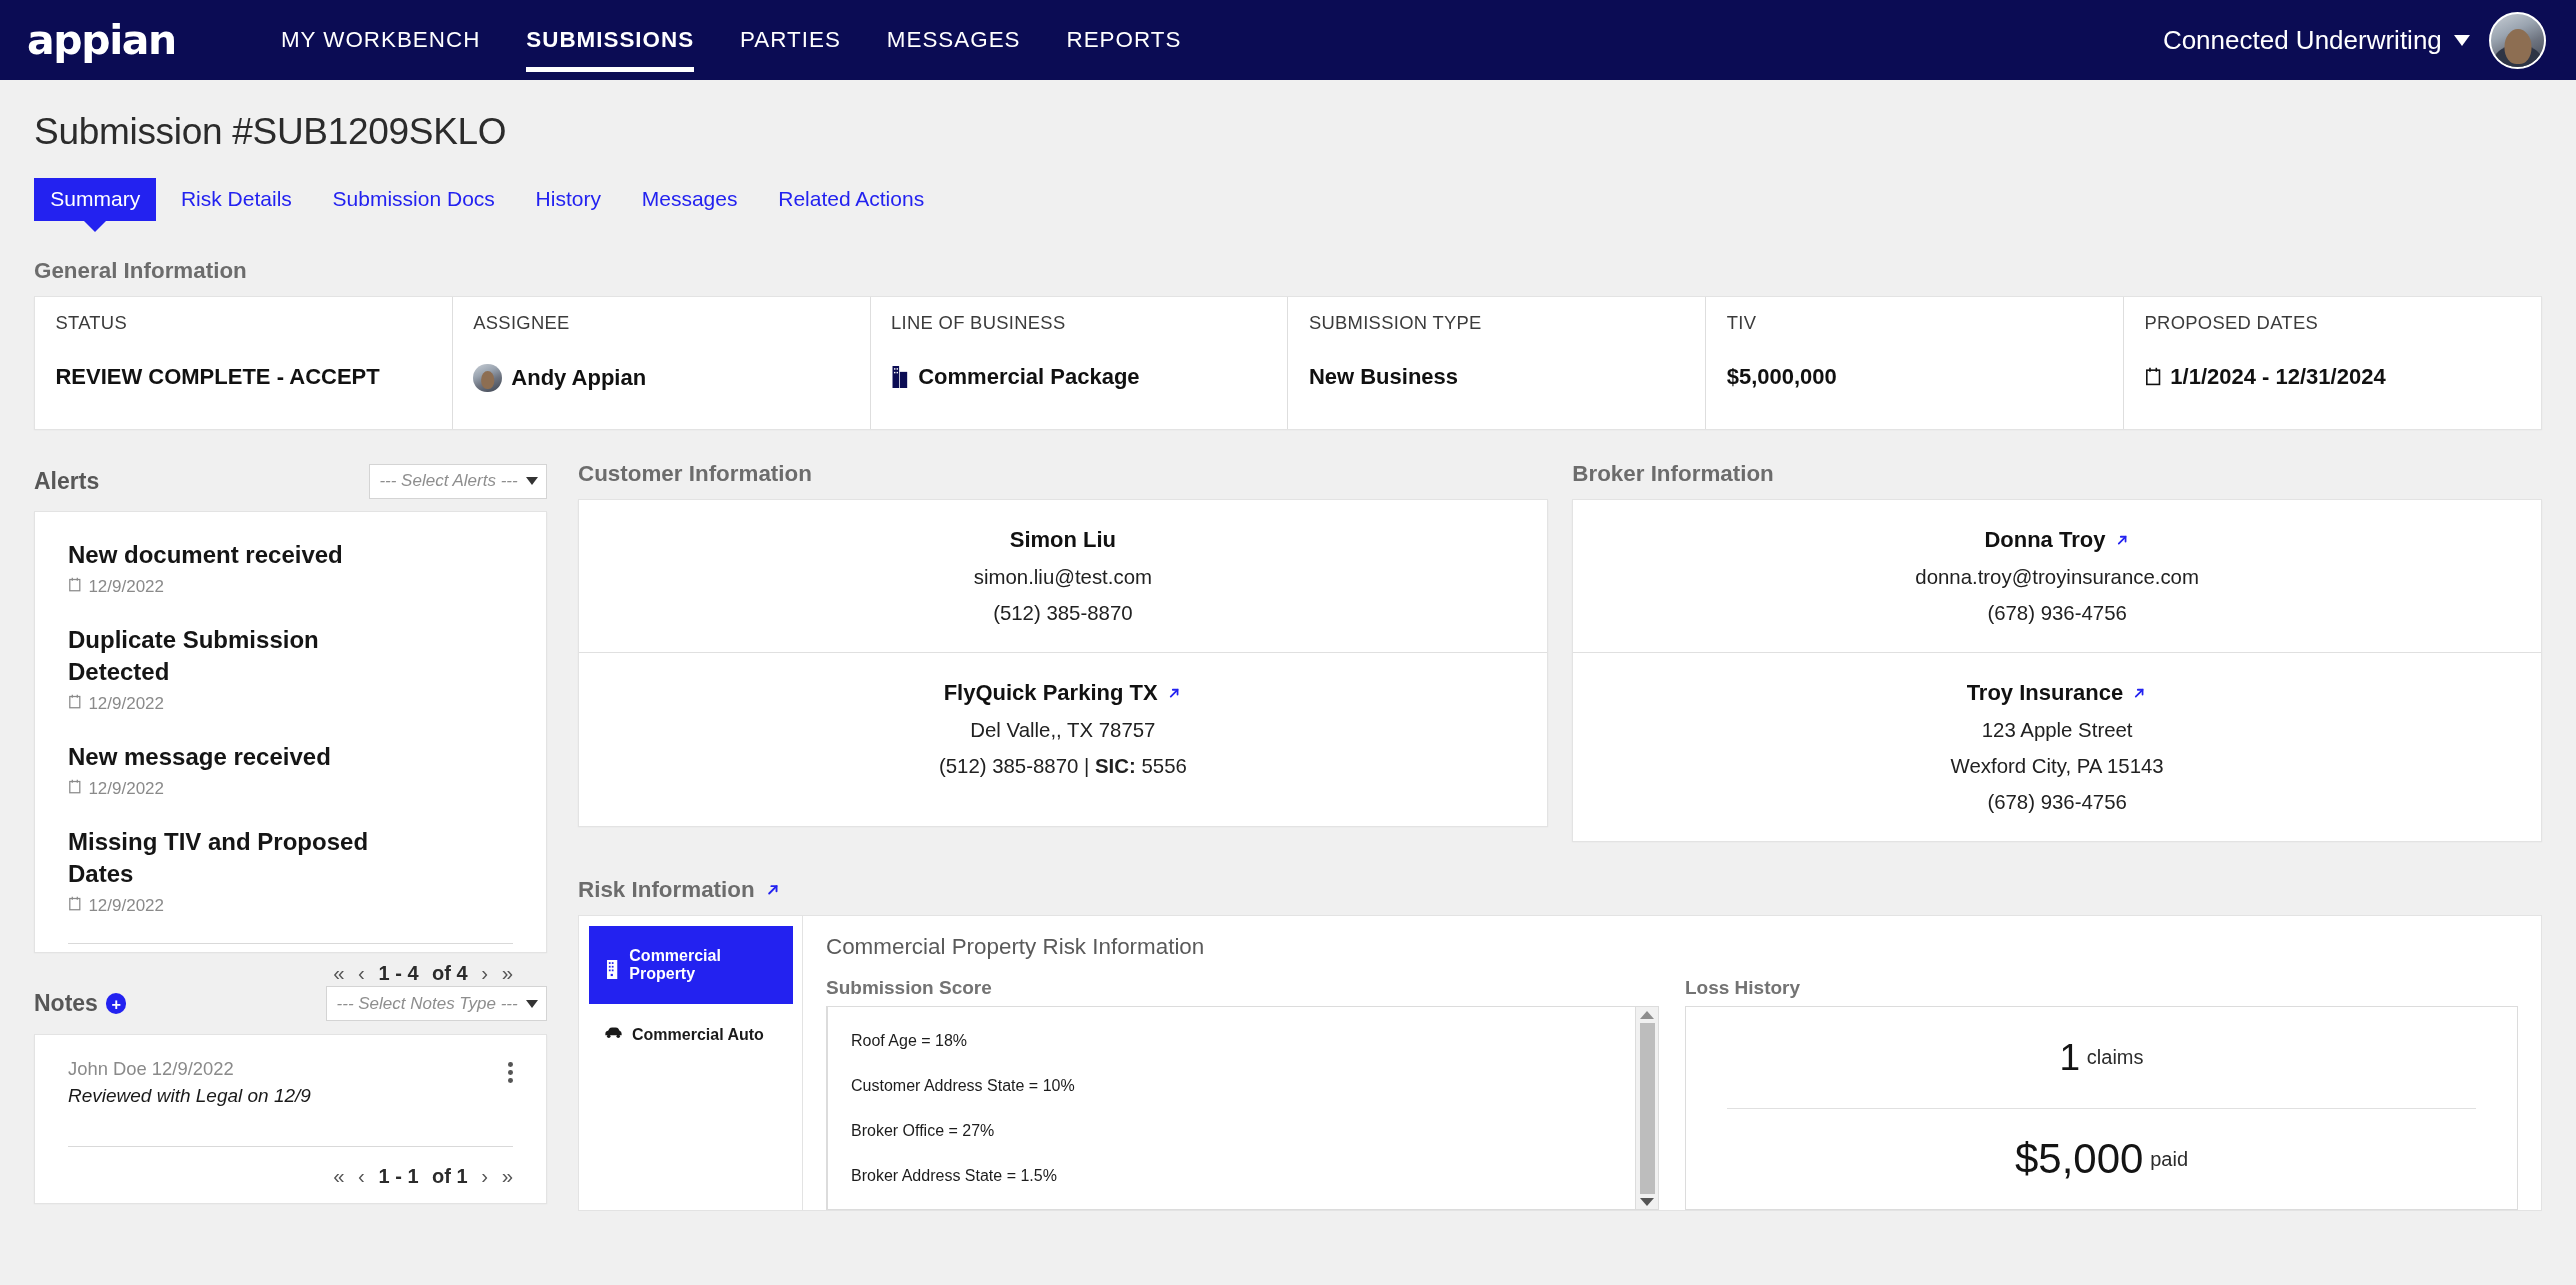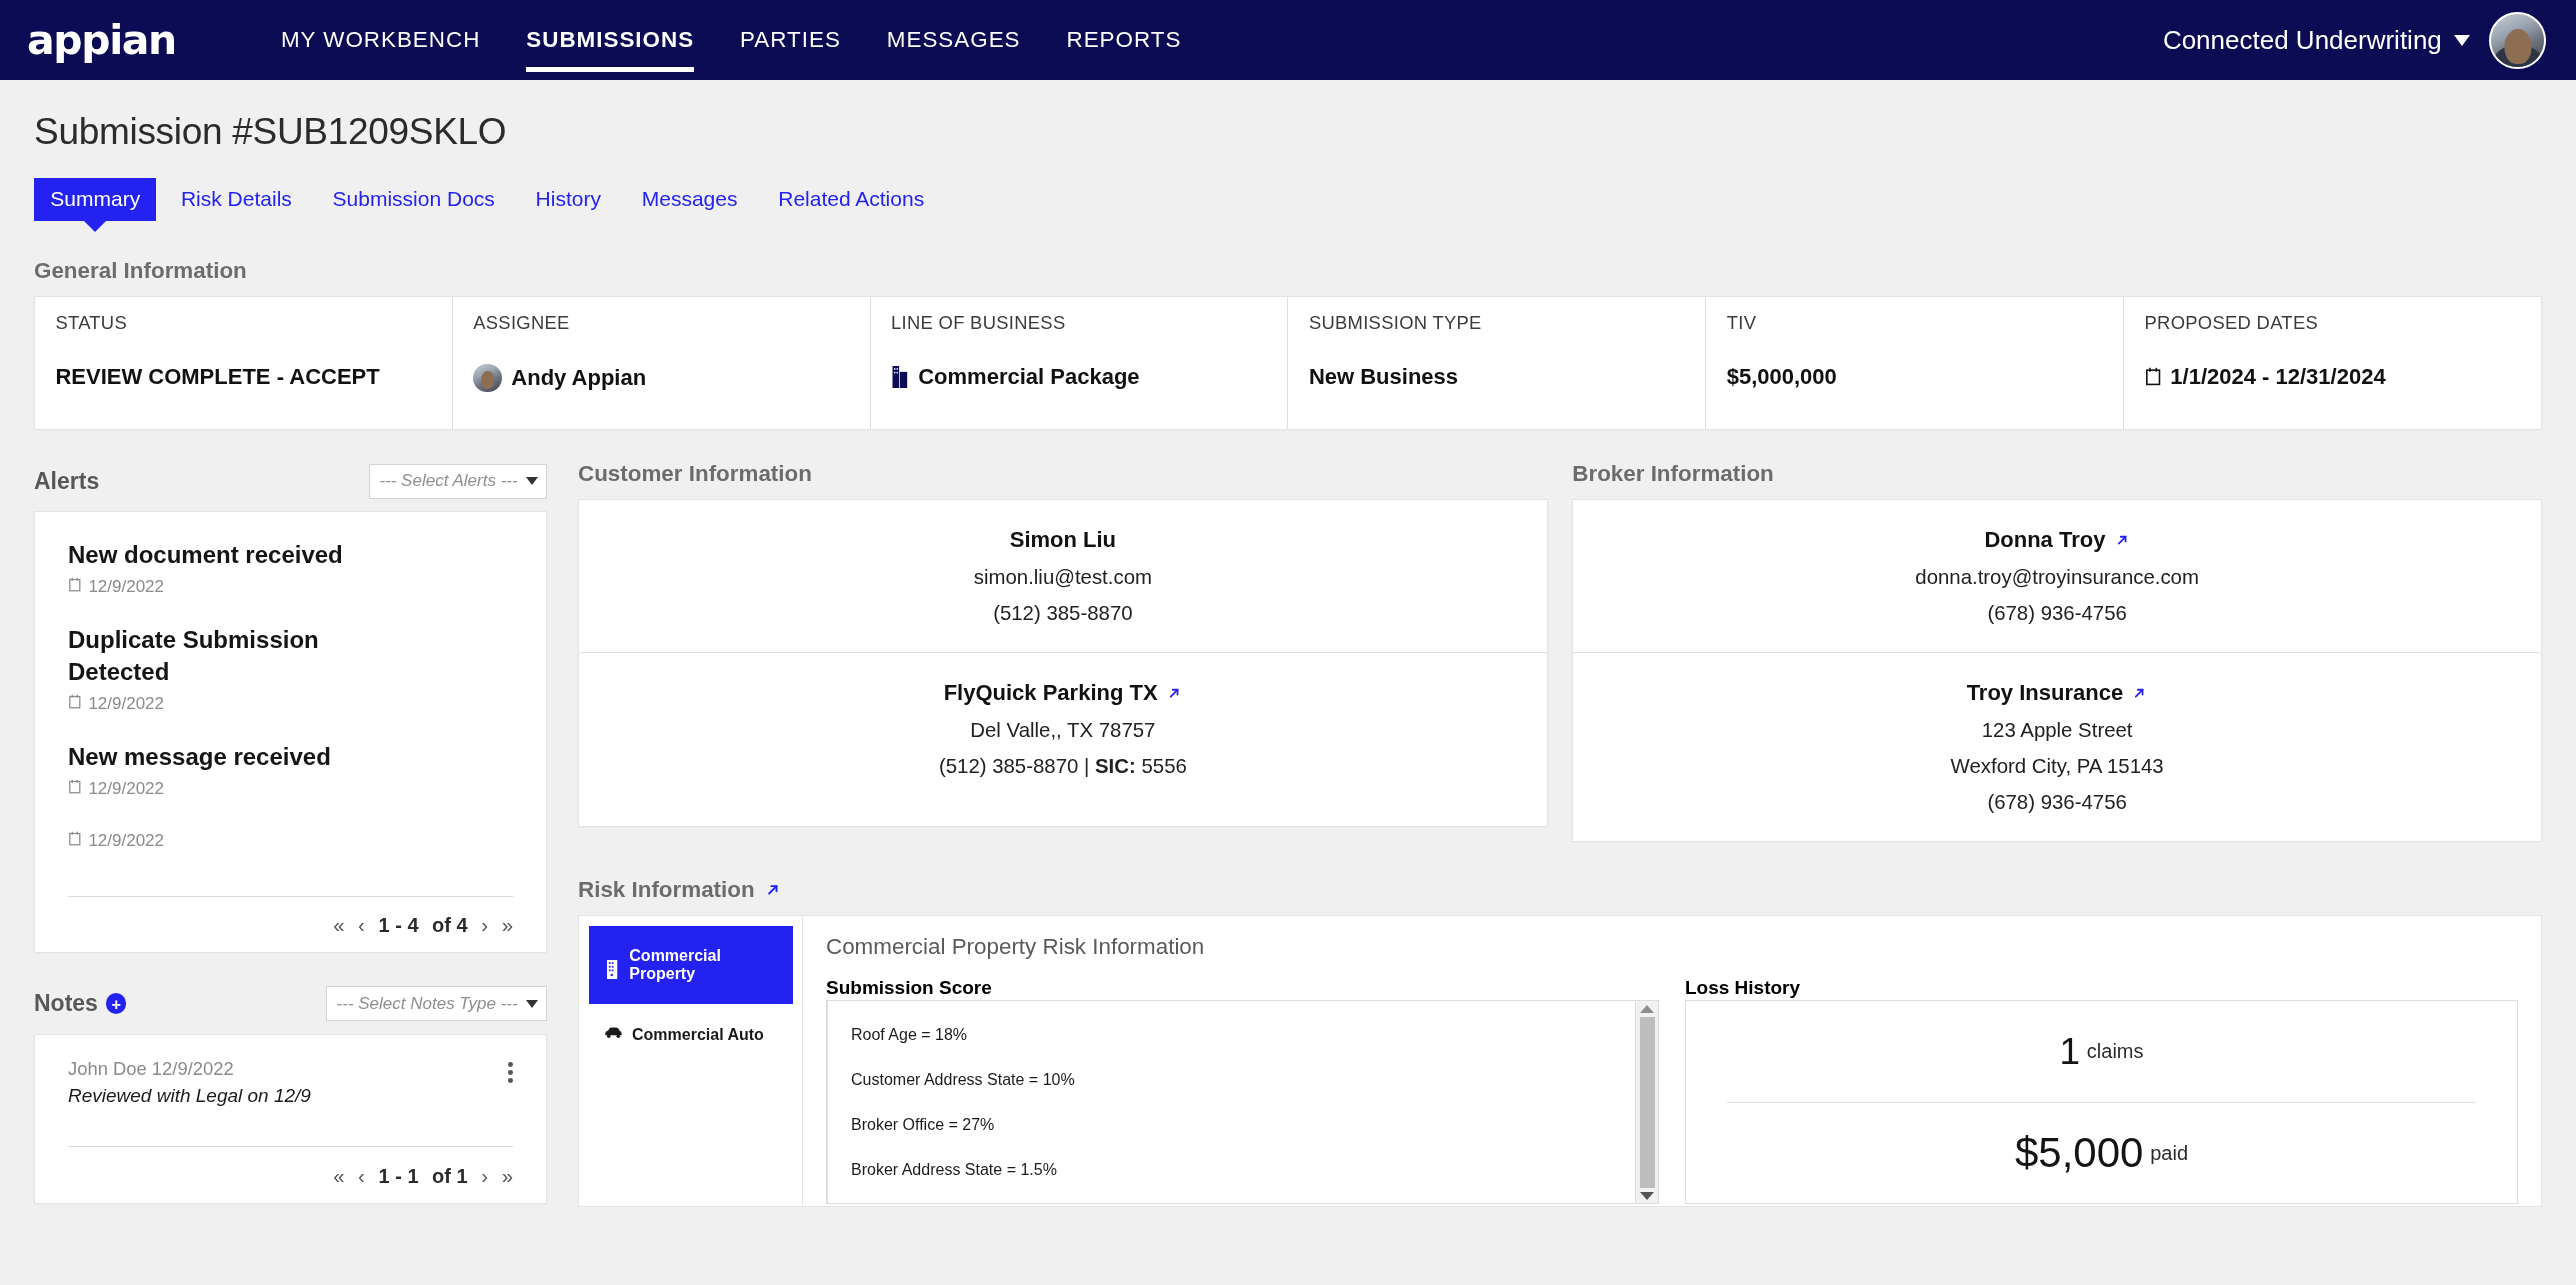--- a/index.html
+++ b/index.html
@@ -302,21 +302,21 @@
     background: #ffffff;
     border: 0.7px solid #e3e3e3;
     padding: 17.7px 23px 0 23px;
     min-height: 292px;
   }
   .risk-panel-title {
     font-size: 22.4px; color: #5a5a5a; font-weight: 400; margin-bottom: 17.7px;
   }
   .risk-cols { display: flex; gap: 26px; }
   .risk-col { flex: 1 1 0; }
-  .sub-label { font-size: 19px; font-weight: 700; color: #000000; margin-bottom: 1px; }
+  .sub-label { font-size: 19px; font-weight: 700; color: #737373; margin-bottom: 7px; }
   .inner-box {
     border: 0.7px solid #dcdcdc; background: #fff;
     height: 204px; display: flex; position: relative; overflow: hidden;
   }
 
   
   .donut-area { width: 204px; flex: none; display: flex; align-items: center; justify-content: center; }
   .donut {
     width: 124px; height: 124px; border-radius: 50%;
     position: relative;
@@ -506,20 +506,21 @@
               <svg width="13.6" height="15" viewBox="0 0 20 24" fill="none" stroke="currentColor" stroke-width="2">
                 <rect x="2" y="4" width="16" height="18"></rect>
                   <line x1="6" y1="1" x2="6" y2="6"></line>
                   <line x1="14" y1="1" x2="14" y2="6"></line>
               </svg>
             </span>
             <span>12/9/2022</span>
           </div>
         </div>
         <div class="alert-item">
+          <div class="alert-title">Missing TIV and Proposed Dates</div>
           <div class="alert-date">
             <span>
               <svg width="13.6" height="15" viewBox="0 0 20 24" fill="none" stroke="currentColor" stroke-width="2">
                 <rect x="2" y="4" width="16" height="18"></rect>
                   <line x1="6" y1="1" x2="6" y2="6"></line>
                   <line x1="14" y1="1" x2="14" y2="6"></line>
               </svg>
             </span>
             <span>12/9/2022</span>
           </div>

